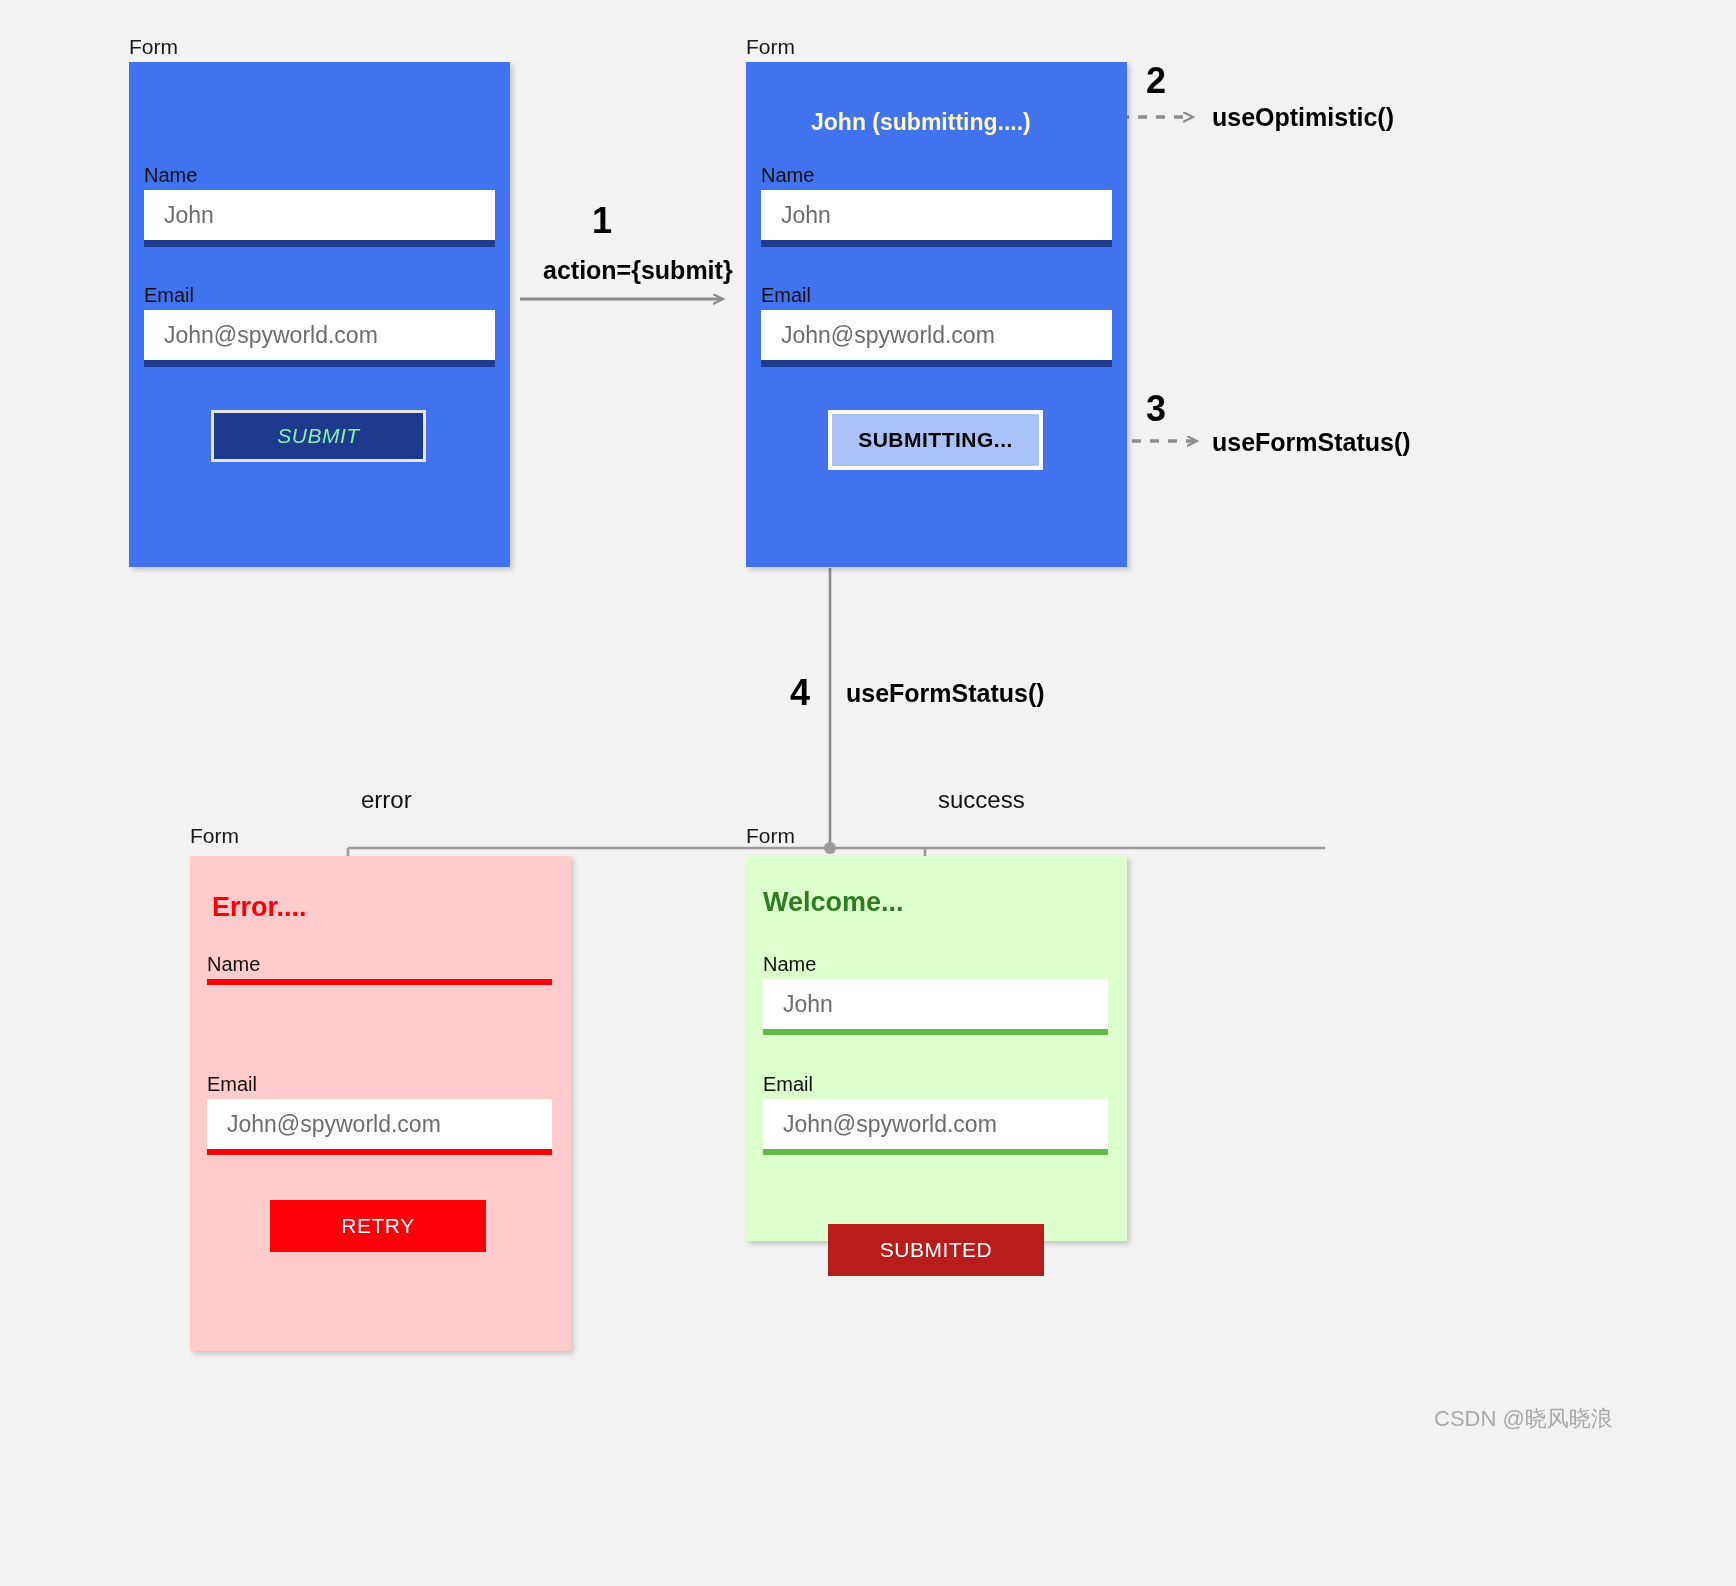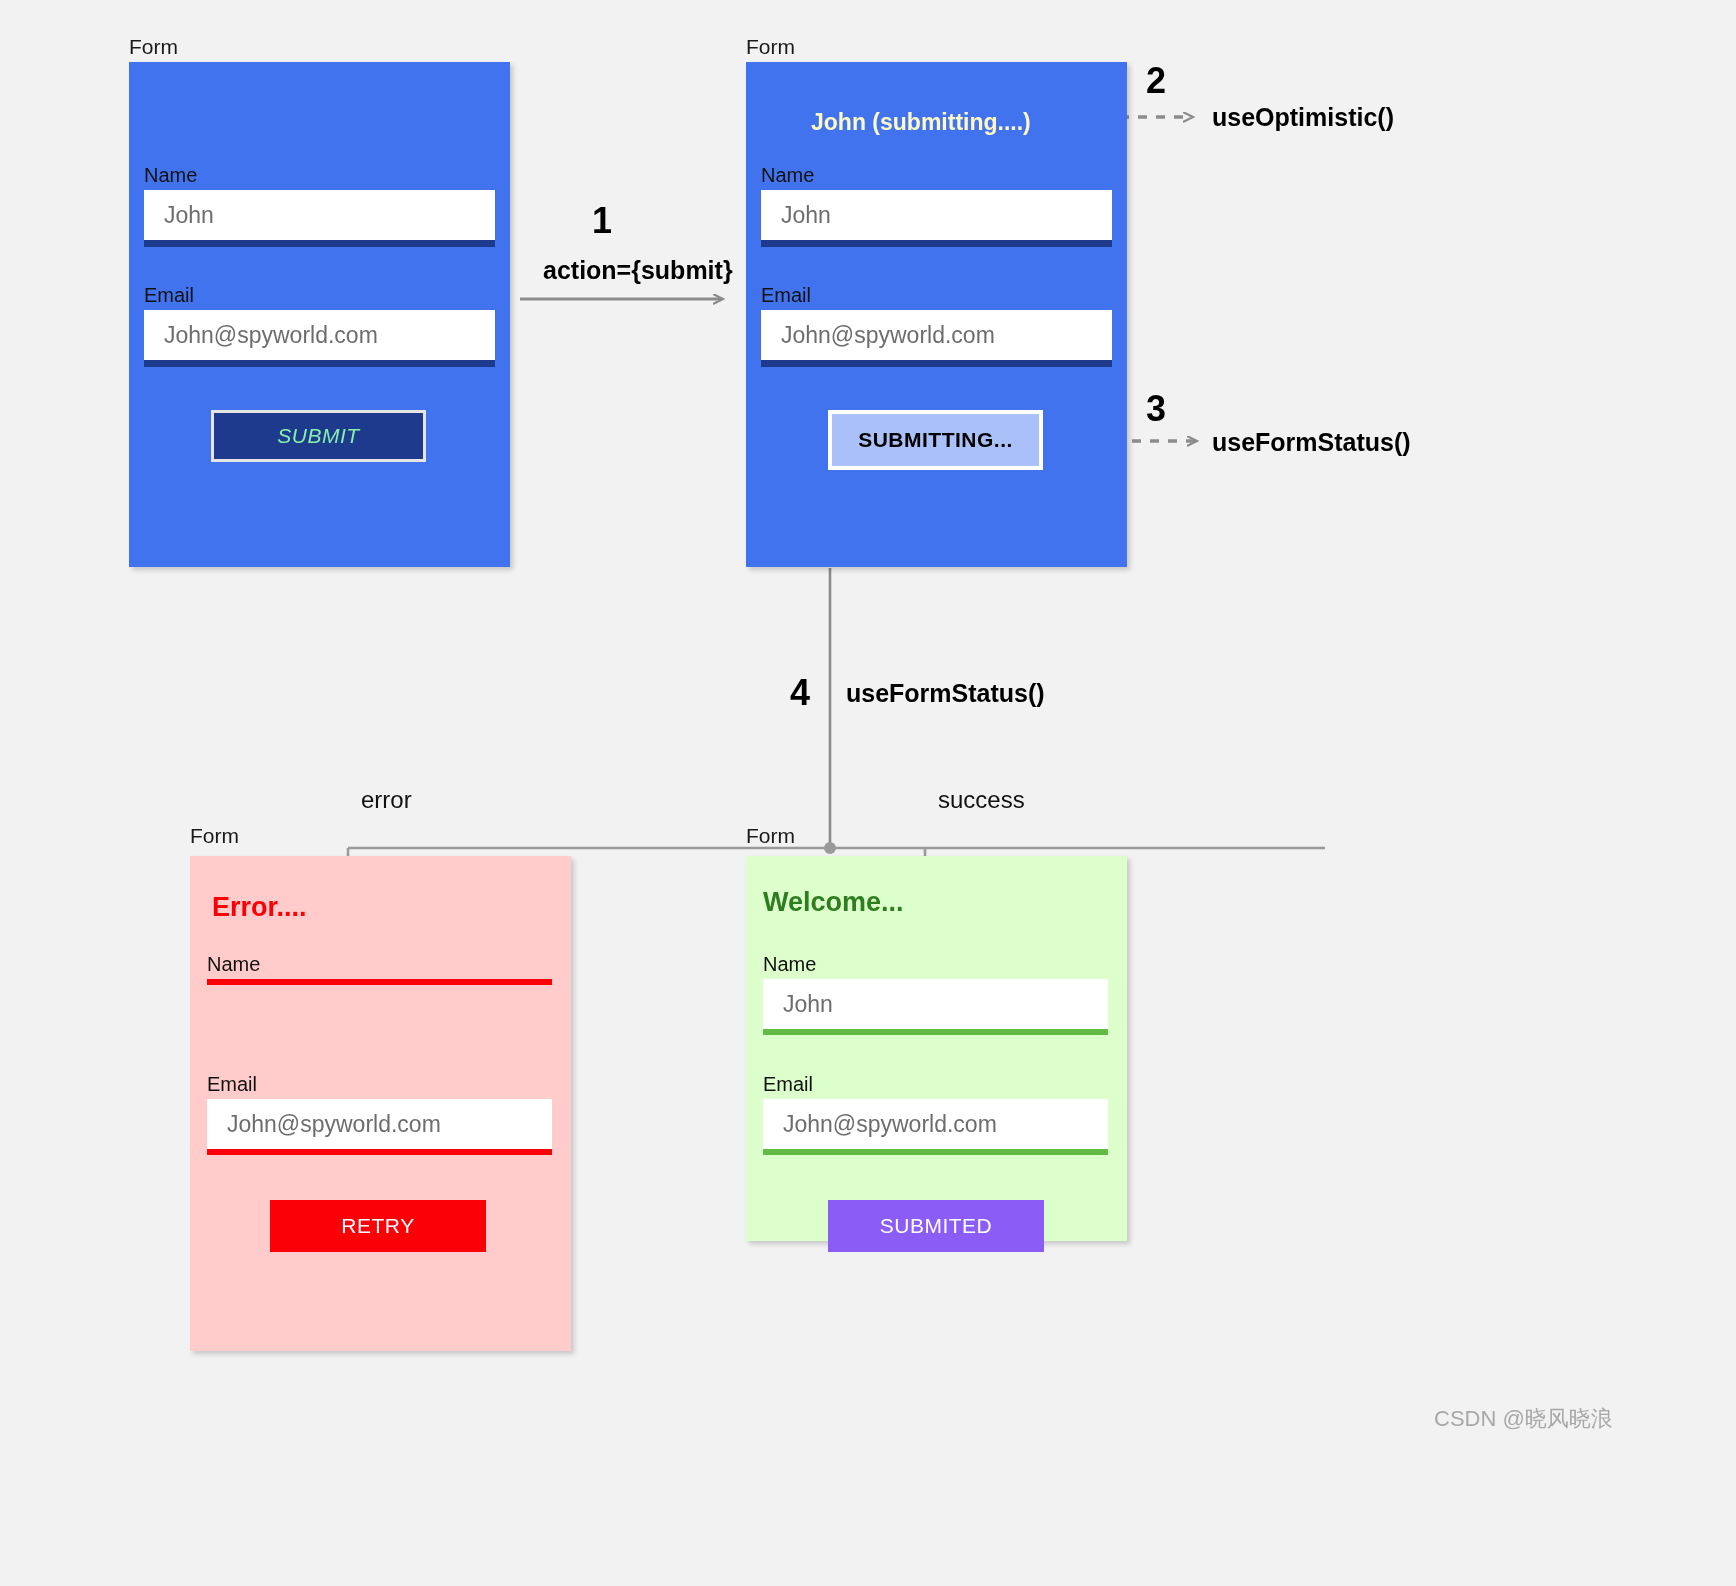--- a/index.html
+++ b/index.html
@@ -72,21 +72,21 @@
     background: #1e3a8c; color: #86efac;
     border: 3px solid #e5e5e5;
     font-style: italic;
   }
   .btn-submitting {
     background: #a9c0f8; color: #000000;
     border: 4px solid #ffffff;
     font-weight: bold;
   }
   .btn-retry { background: #fb0007; color: #ffffff; }
-  .btn-submited { background: #8b5cf6; color: #ffffff; }
+  .btn-submited { background: #b91c1c; color: #ffffff; margin-top: 24px; }
 
   
   .step-num {
     position: absolute;
     font-weight: bold;
     font-size: 36px;
     color: #000000;
     font-family: "Liberation Sans", sans-serif;
   }
   .anno-text {

